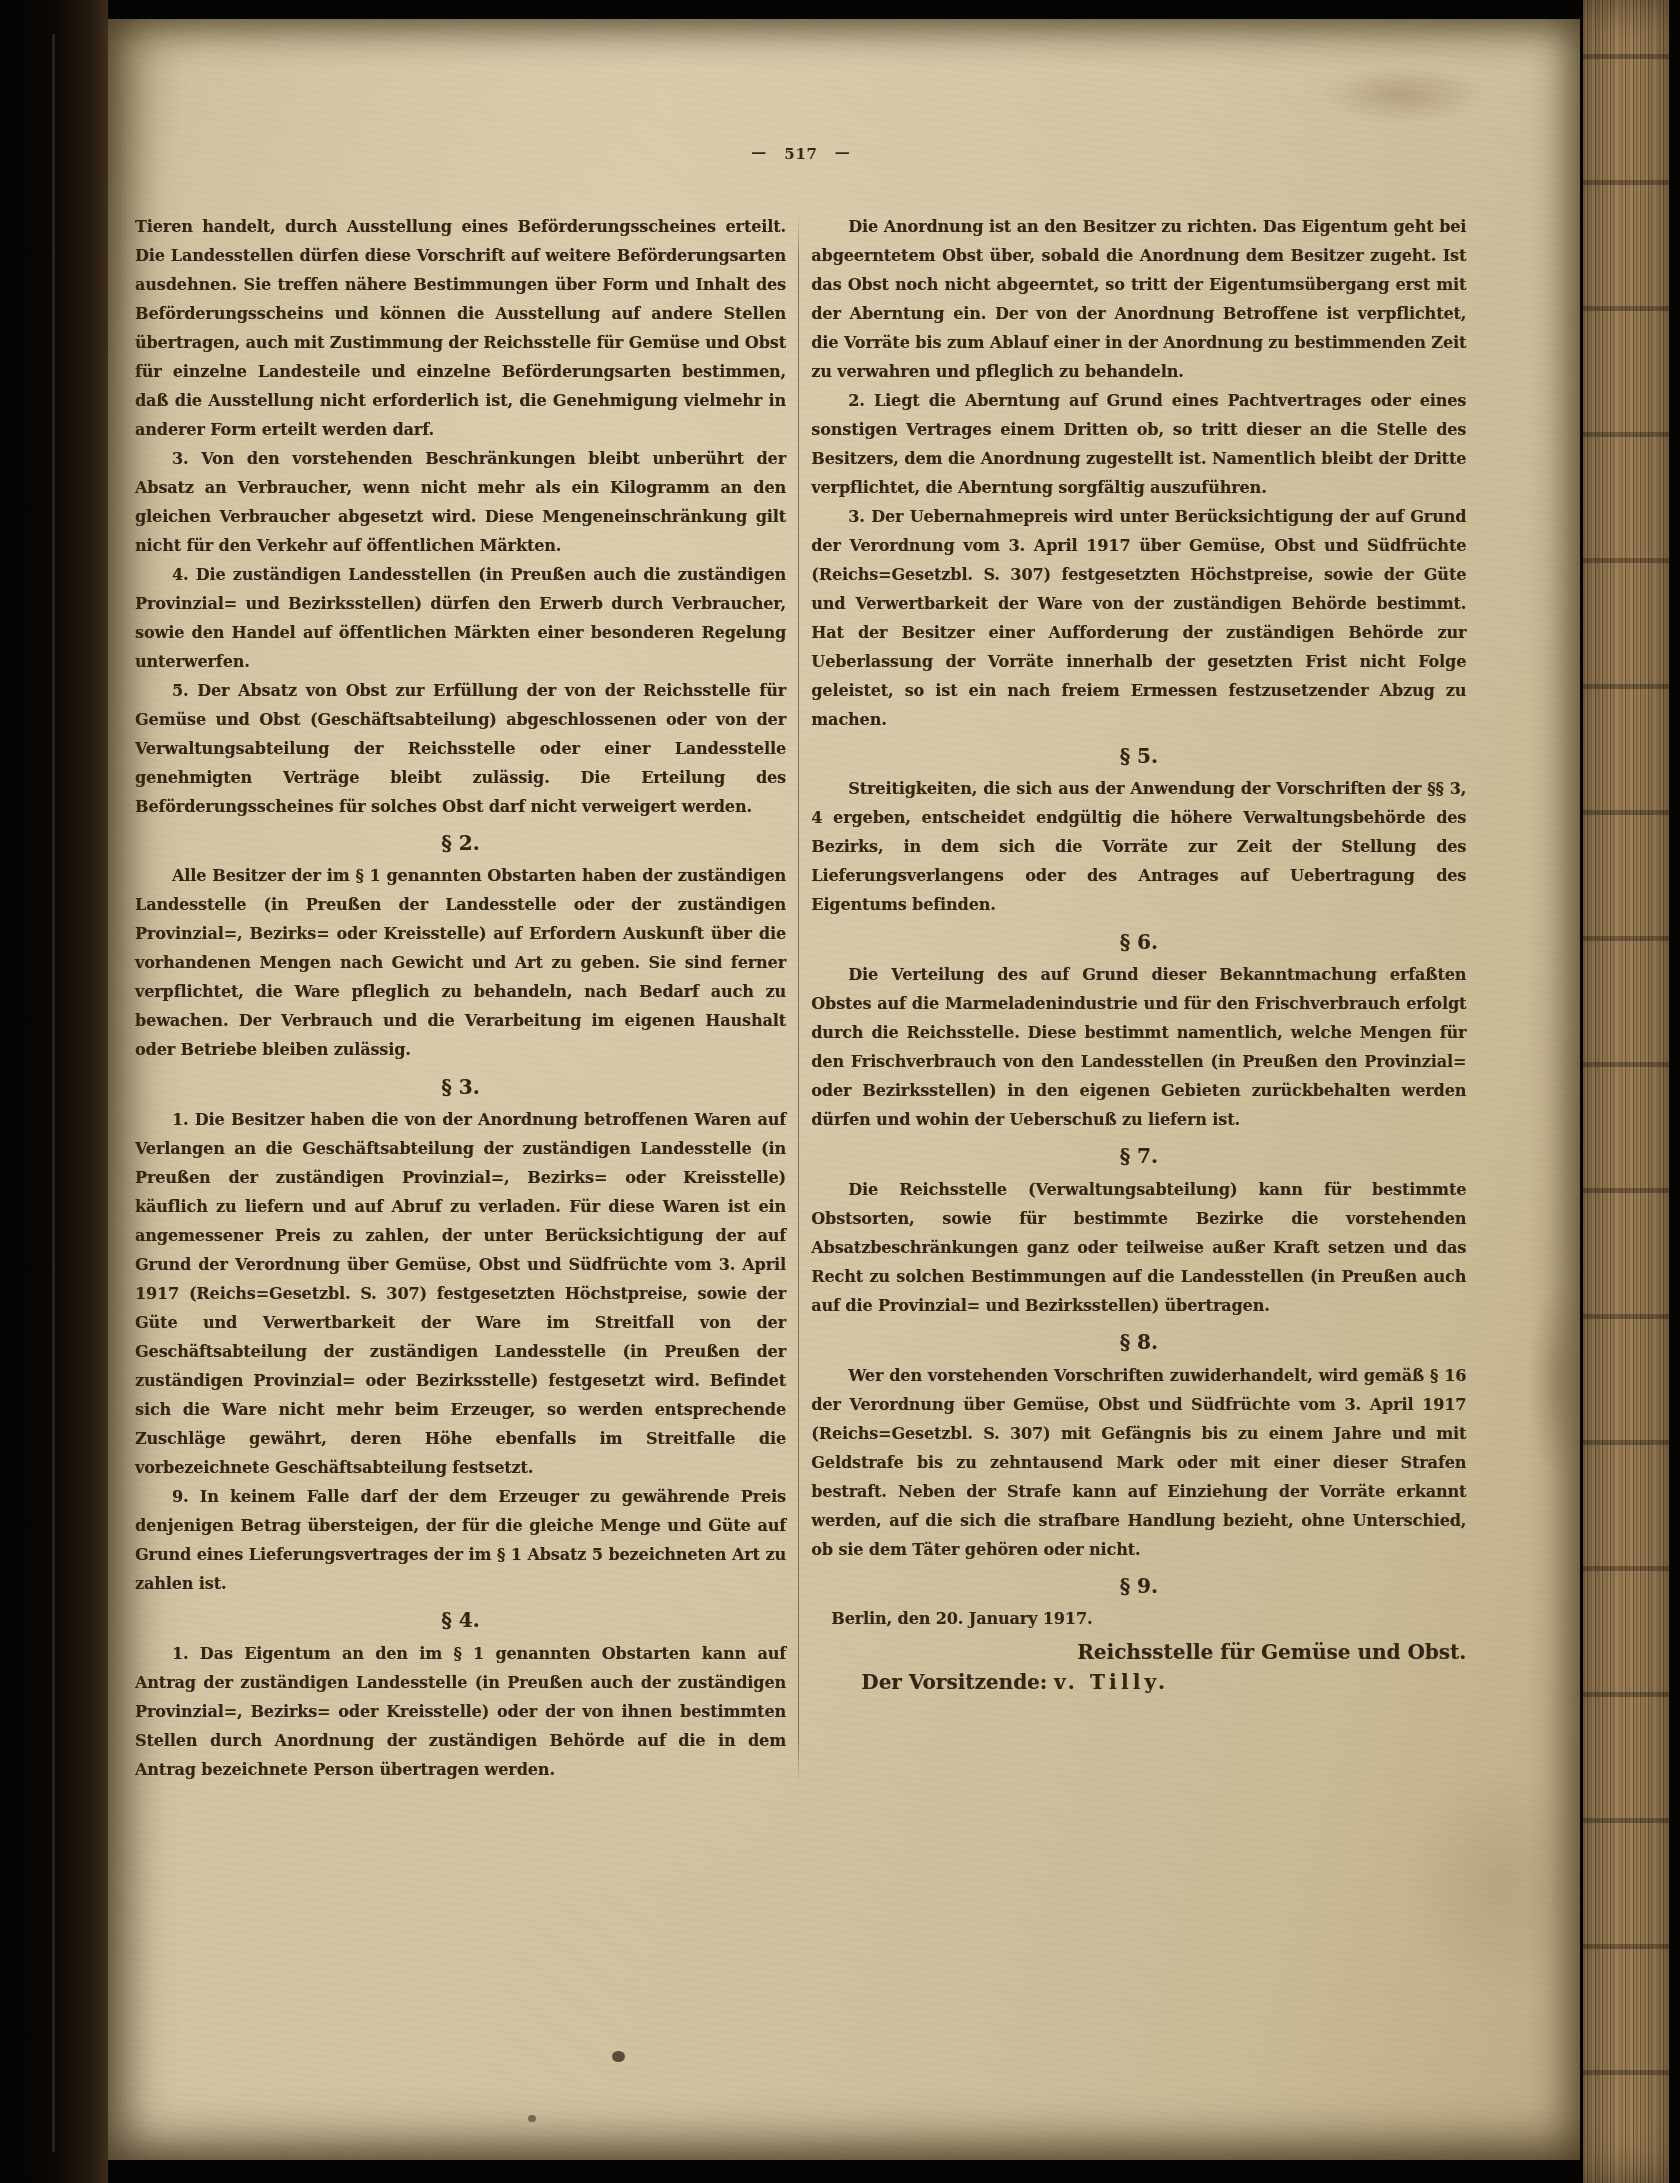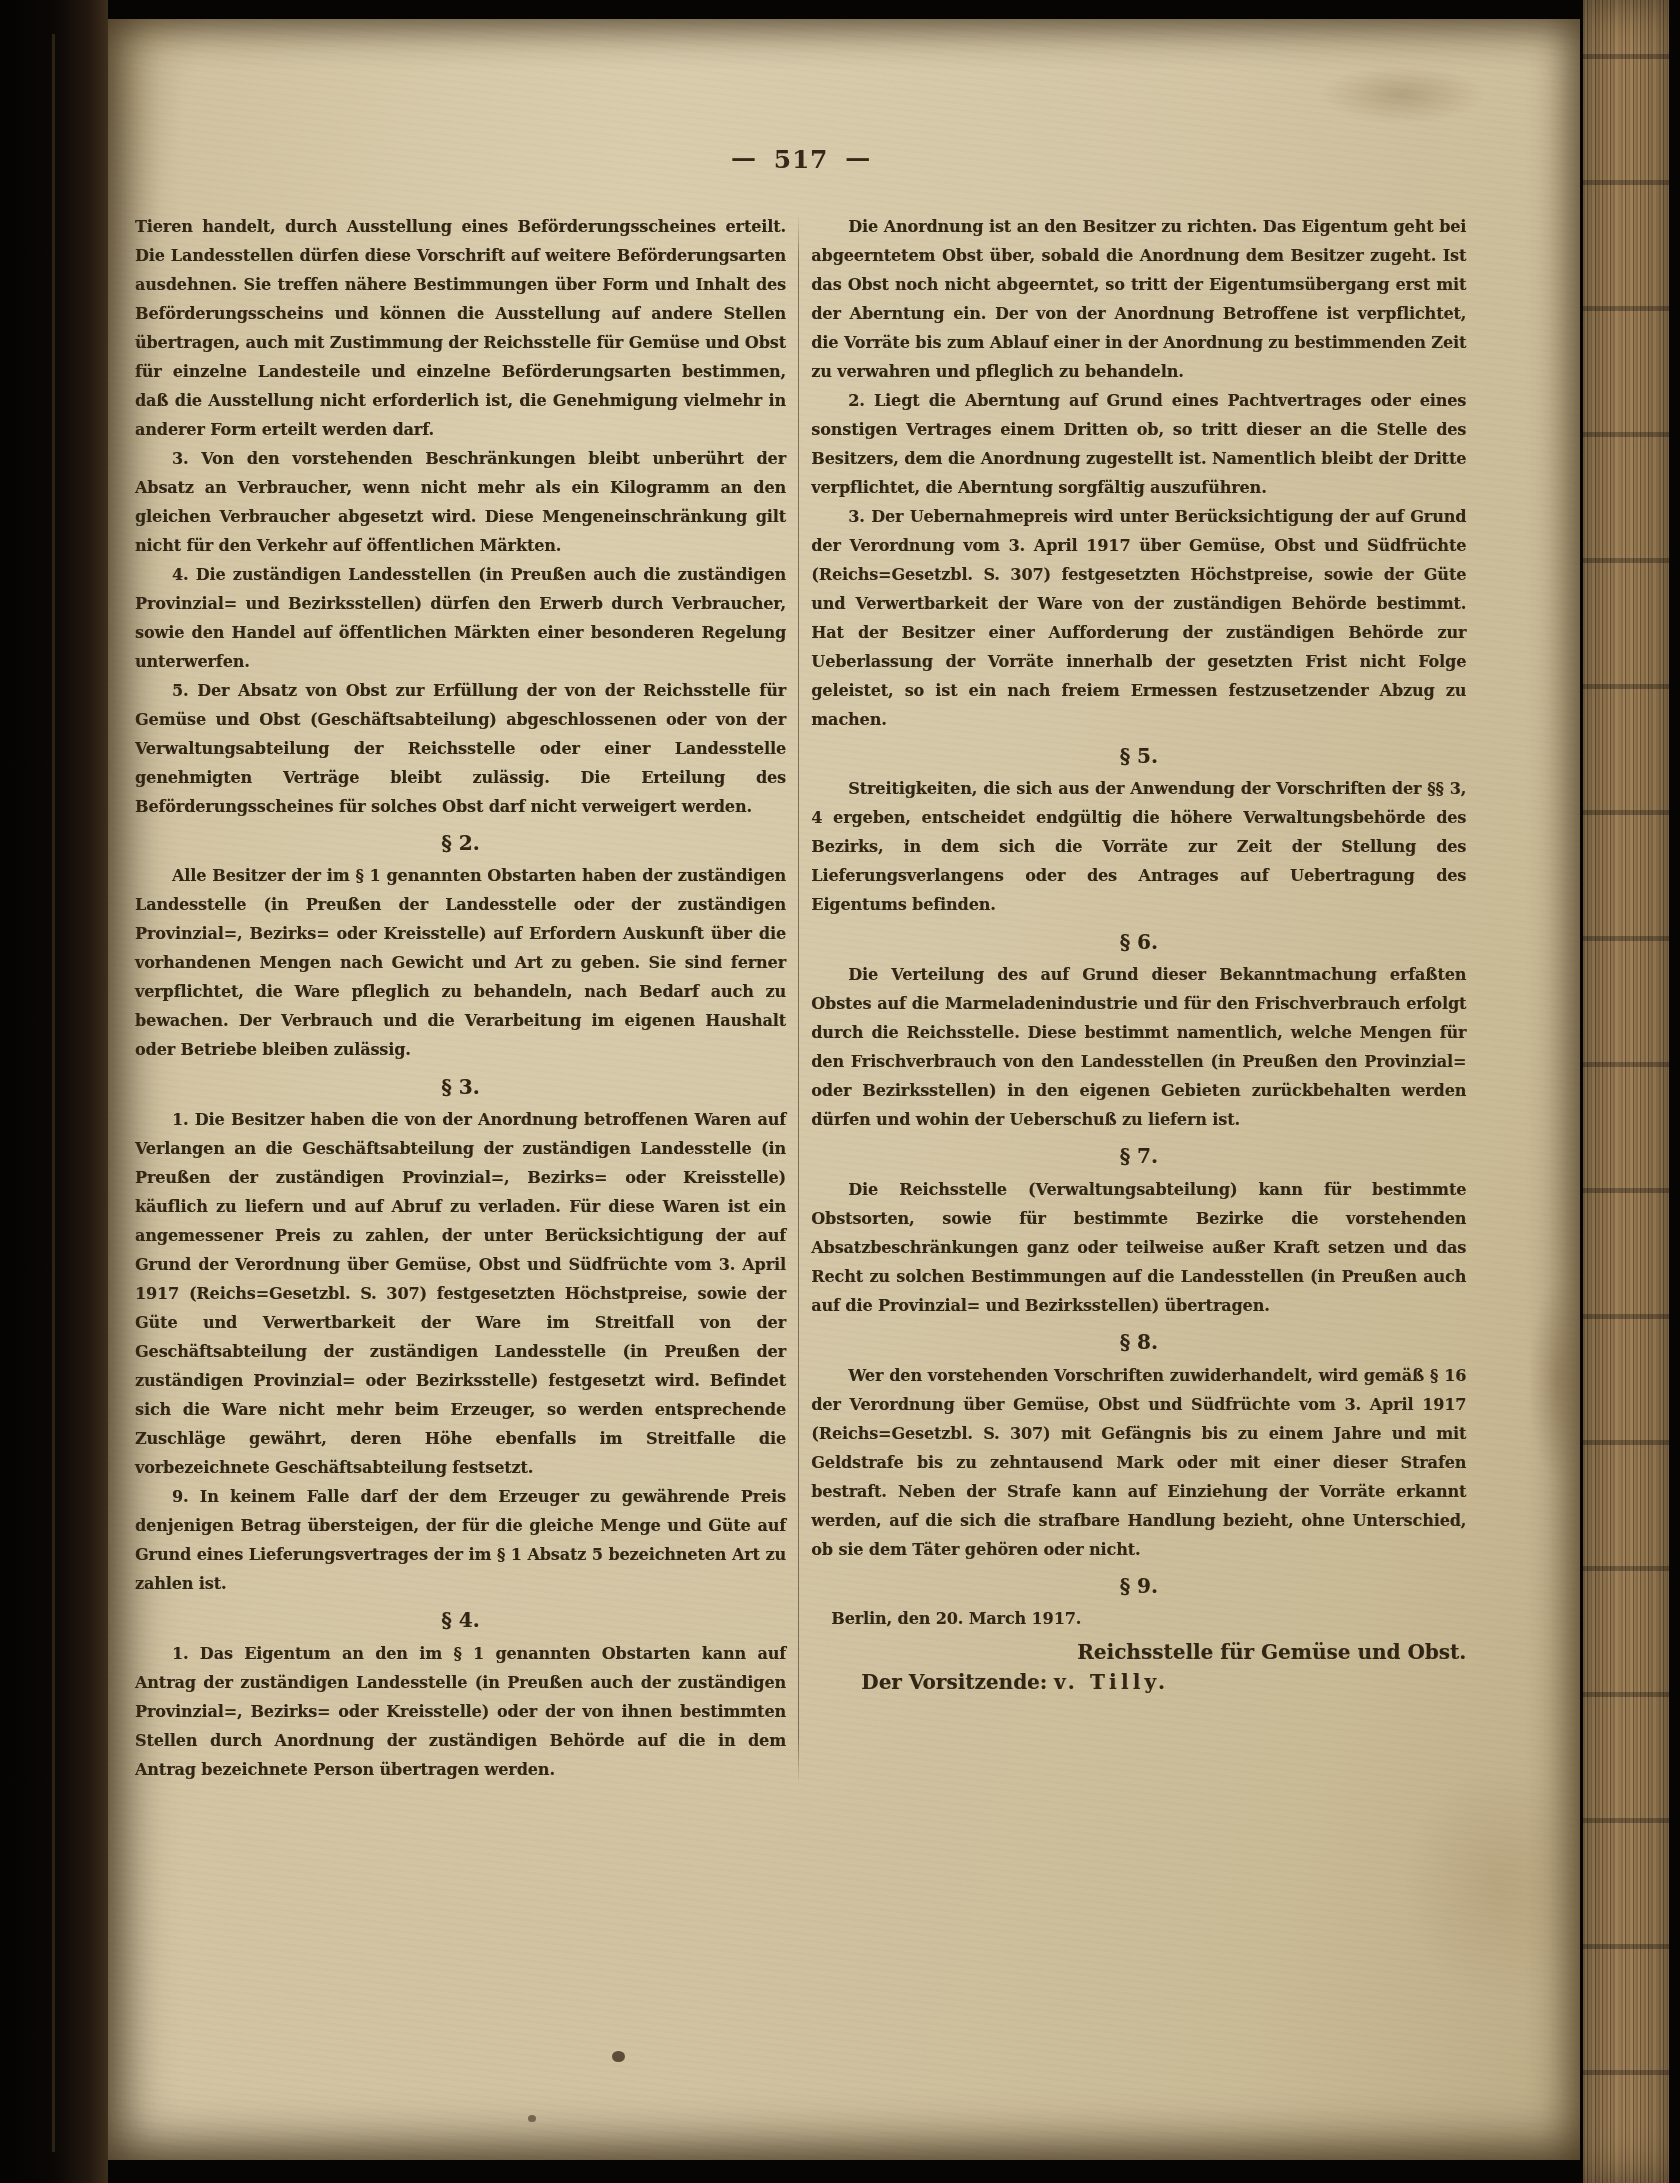--- a/index.html
+++ b/index.html
@@ -42,21 +42,21 @@
     position:absolute; left:1583px; top:0; width:86px; height:100%;
     background:
       repeating-linear-gradient(to bottom, rgba(0,0,0,0) 0 54px, rgba(0,0,0,0.28) 54px 59px, rgba(0,0,0,0) 59px 126px),
       repeating-linear-gradient(to right,#8b6f49 0 1.7px,#a5875d 1.7px 4.2px,#6e5638 4.2px 5px,#997c53 5px 7.6px);
     box-shadow: inset 0 0 50px rgba(0,0,0,0.5);
   }
 
   
   .page-number {
     position:absolute; left:27px; top:126px; width:1332px;
-    text-align:center; font-size:25px; font-weight:bold;
+    text-align:center; font-size:15px; font-weight:bold;
     color:#342817; letter-spacing:0.8px;
   }
   .page-number .dash { margin:0 17px; position:relative; top:-1.7px; }
 
   
   .columns {
     position:absolute; left:27px; top:193px; width:1332px;
     display:flex; align-items:stretch;
   }
   .col { width:651px; }
@@ -148,21 +148,21 @@
         <p class="para-heading">§ 5.</p>
         <p class="para indent">Streitigkeiten, die sich aus der Anwendung der Vorschriften der §§ 3, 4 ergeben, entscheidet endgültig die höhere Verwaltungsbehörde des Bezirks, in dem sich die Vorräte zur Zeit der Stellung des Lieferungsverlangens oder des Antrages auf Uebertragung des Eigentums befinden.</p>
         <p class="para-heading">§ 6.</p>
         <p class="para indent">Die Verteilung des auf Grund dieser Bekanntmachung erfaßten Obstes auf die Marmeladenindustrie und für den Frischverbrauch erfolgt durch die Reichsstelle. Diese bestimmt namentlich, welche Mengen für den Frischverbrauch von den Landesstellen (in Preußen den Provinzial= oder Bezirksstellen) in den eigenen Gebieten zurückbehalten werden dürfen und wohin der Ueberschuß zu liefern ist.</p>
         <p class="para-heading">§ 7.</p>
         <p class="para indent">Die Reichsstelle (Verwaltungsabteilung) kann für bestimmte Obstsorten, sowie für bestimmte Bezirke die vorstehenden Absatzbeschränkungen ganz oder teilweise außer Kraft setzen und das Recht zu solchen Bestimmungen auf die Landesstellen (in Preußen auch auf die Provinzial= und Bezirksstellen) übertragen.</p>
         <p class="para-heading">§ 8.</p>
         <p class="para indent">Wer den vorstehenden Vorschriften zuwiderhandelt, wird gemäß § 16 der Verordnung über Gemüse, Obst und Südfrüchte vom 3. April 1917 (Reichs=Gesetzbl. S. 307) mit Gefängnis bis zu einem Jahre und mit Geldstrafe bis zu zehntausend Mark oder mit einer dieser Strafen bestraft. Neben der Strafe kann auf Einziehung der Vorräte erkannt werden, auf die sich die strafbare Handlung bezieht, ohne Unterschied, ob sie dem Täter gehören oder nicht.</p>
         <p class="para-heading">§ 9.</p>
 
-        <p class="para indent-sm">Berlin, den 20. March 1917.</p>
+        <p class="para indent-sm">Berlin, den 20. January 1917.</p>
         <p class="closing-office">Reichsstelle für Gemüse und Obst.</p>
         <p class="closing-signer">
           <span>Der Vorsitzende:</span><span class="signer-name">v. Tilly.</span>
         </p>
       </div>
 
     </div>
   </div>
 
   <div class="book-edges"></div>

